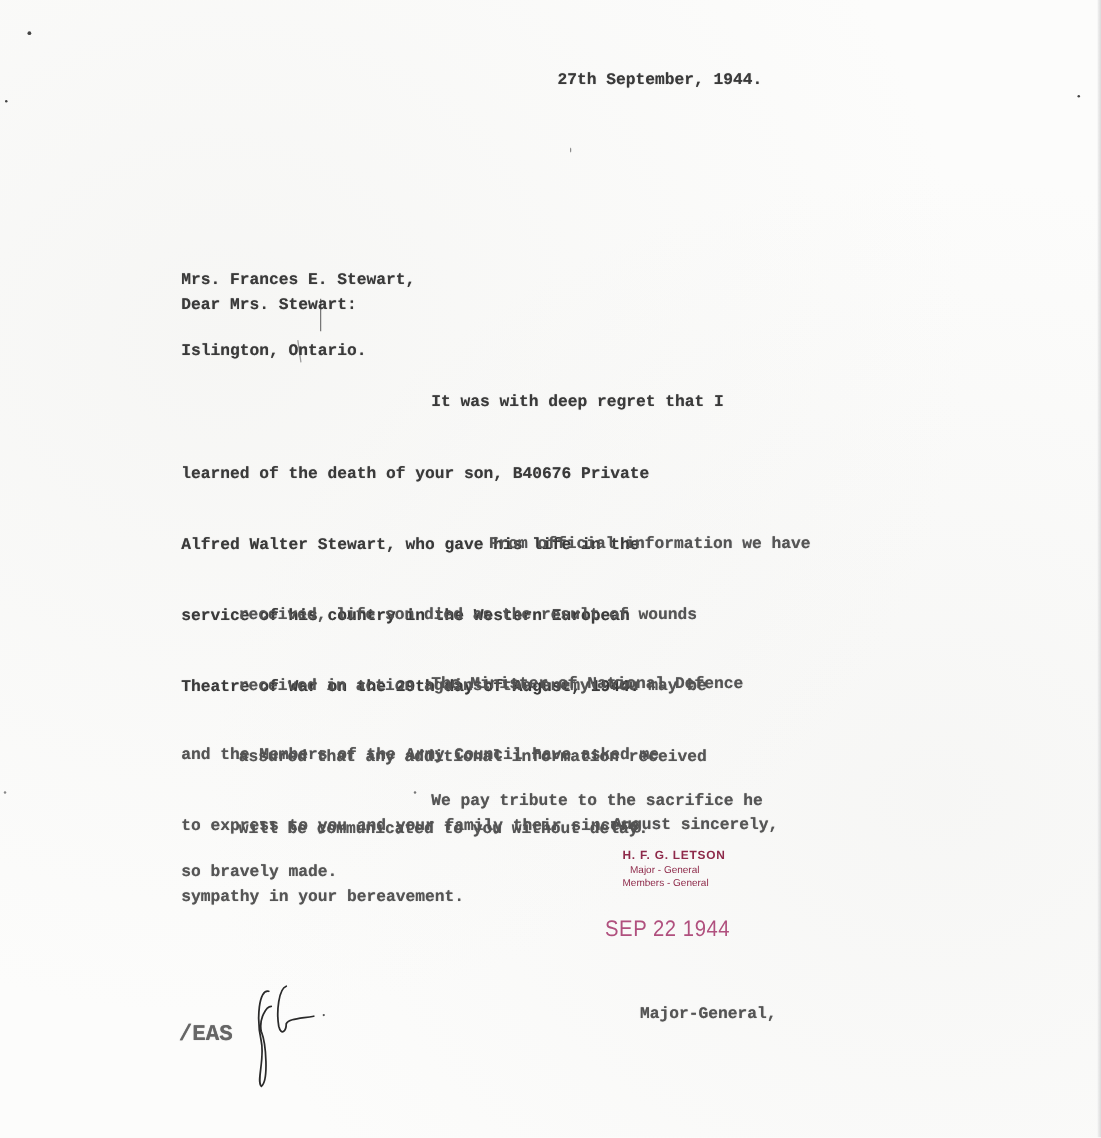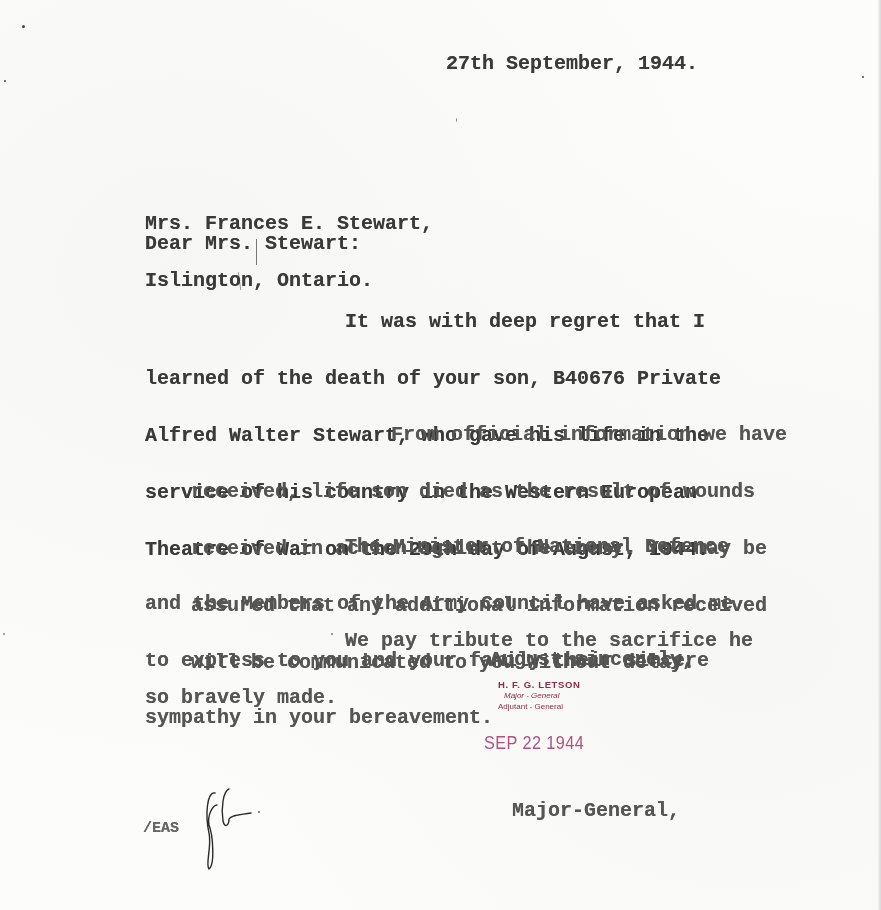--- a/index.html
+++ b/index.html
@@ -15,37 +15,37 @@
       radial-gradient(ellipse at 20% 30%, rgba(235,235,232,0.35), transparent 60%),
       radial-gradient(ellipse at 85% 70%, rgba(238,238,236,0.4), transparent 55%),
       #fcfcfb;
   }
   .edge-right {
     position: absolute; right: 0; top: 0; width: 3px; height: 910px;
     background: linear-gradient(to right, #f2f2f2, #d9d9d9);
   }
   .tw {
     position: absolute;
-    font-size: 20px;
+    font-size: 13px;
     line-height: 19px;
     color: #3a3a3a;
     white-space: pre;
     letter-spacing: 0;
     font-weight: bold;
     text-shadow: 0 0 0.6px rgba(40,40,40,0.6);
   }
   .faint { color: #555; }
   .line { display: block; height: 19px; }
   .stamp-name {
     position: absolute; left: 498px; top: 679px;
     font-family: "Liberation Sans", "DejaVu Sans", sans-serif;
     color: #8e2a4a; font-size: 9px; line-height: 11px;
   }
   .stamp-name .n1 { font-weight: bold; font-size: 9.5px; letter-spacing: 0.6px; display:block; }
-  .stamp-name .n2 { display:block; padding-left: 6px; font-size: 8px; font-style: italic; }
+  .stamp-name .n2 { display:block; padding-left: 6px; font-size: 8px; }
   .stamp-name .n3 { display:block; font-size: 8px; }
   .stamp-date {
     position: absolute; left: 484px; top: 733px;
     font-family: "Liberation Sans", "DejaVu Sans", sans-serif;
     color: #b0507e; font-size: 18px; letter-spacing: 0.5px;
     transform: scaleX(0.9); transform-origin: left top;
   }
   .speck { position: absolute; background: #444; border-radius: 50%; }
   .mark-line { position: absolute; background: #777; }
 </style>
@@ -100,31 +100,31 @@
     <span class="line">and the Members of the Army Council have asked me</span>
     <span class="line">to express to you and your family their sincere</span>
     <span class="line">sympathy in your bereavement.</span>
   </div>
 
   <div class="tw faint" style="left:490px;top:650px;">August sincerely,</div>
 
   <div class="stamp-name">
     <span class="n1">H. F. G. LETSON</span>
     <span class="n2">Major - General</span>
-    <span class="n3">Adjutant - General</span>
+    <span class="n3">Members - General</span>
   </div>
 
   <div class="stamp-date">SEP 22 1944</div>
 
   <div class="tw faint" style="left:490px;top:763px;">
     <span class="line" style="padding-left:22px;">Major-General,</span>
     
   </div>
 
-  <div class="tw" style="left:143px;top:819px;font-size:15px;color:#666;filter:blur(0.6px);">/EAS</div>
+  <div class="tw" style="left:143px;top:819px;font-size:18px;color:#666;filter:blur(0.6px);">/EAS</div>
 
   <svg style="position:absolute;left:195px;top:785px;" width="70" height="90" viewBox="0 0 70 90">
     <path d="M20 8 C12 6, 10 30, 14 48 C17 62, 10 80, 14 84 C20 80, 18 50, 14 40 C12 30, 18 20, 22 20" fill="none" stroke="#2a2a2a" stroke-width="1.4" stroke-linecap="round"></path>
     <path d="M34 4 C28 6, 26 24, 28 36 C30 44, 34 40, 34 34 C36 30, 44 30, 56 28" fill="none" stroke="#2a2a2a" stroke-width="1.4" stroke-linecap="round"></path>
     <circle cx="64" cy="27" r="0.9" fill="#555"></circle>
   </svg>
 
 </div>
 
 </body></html>

